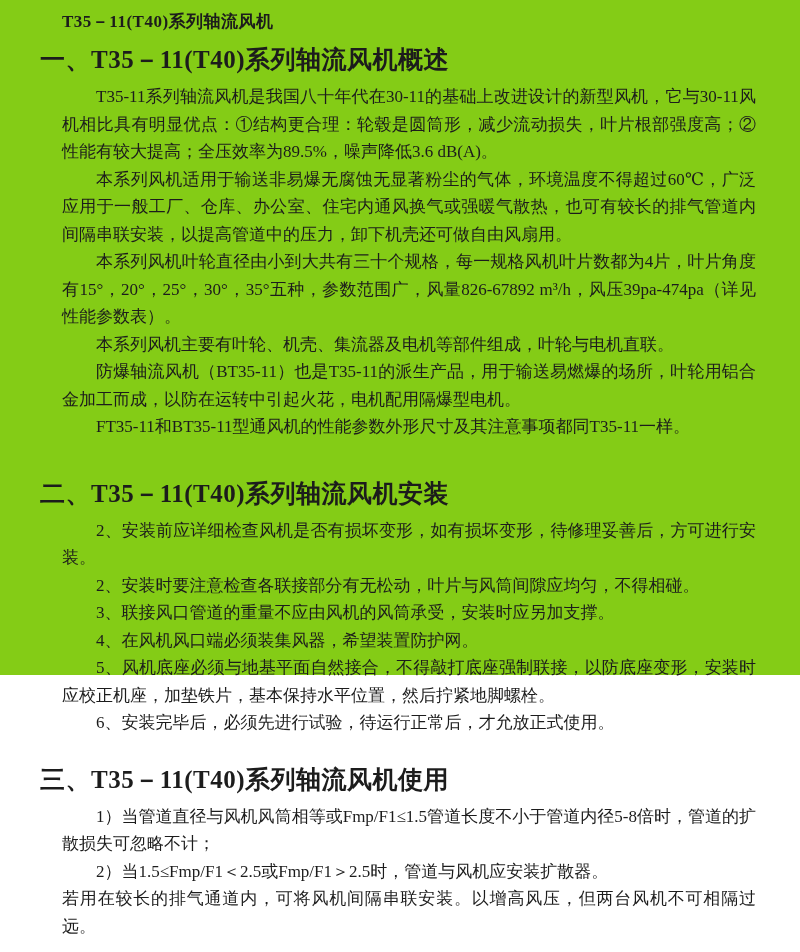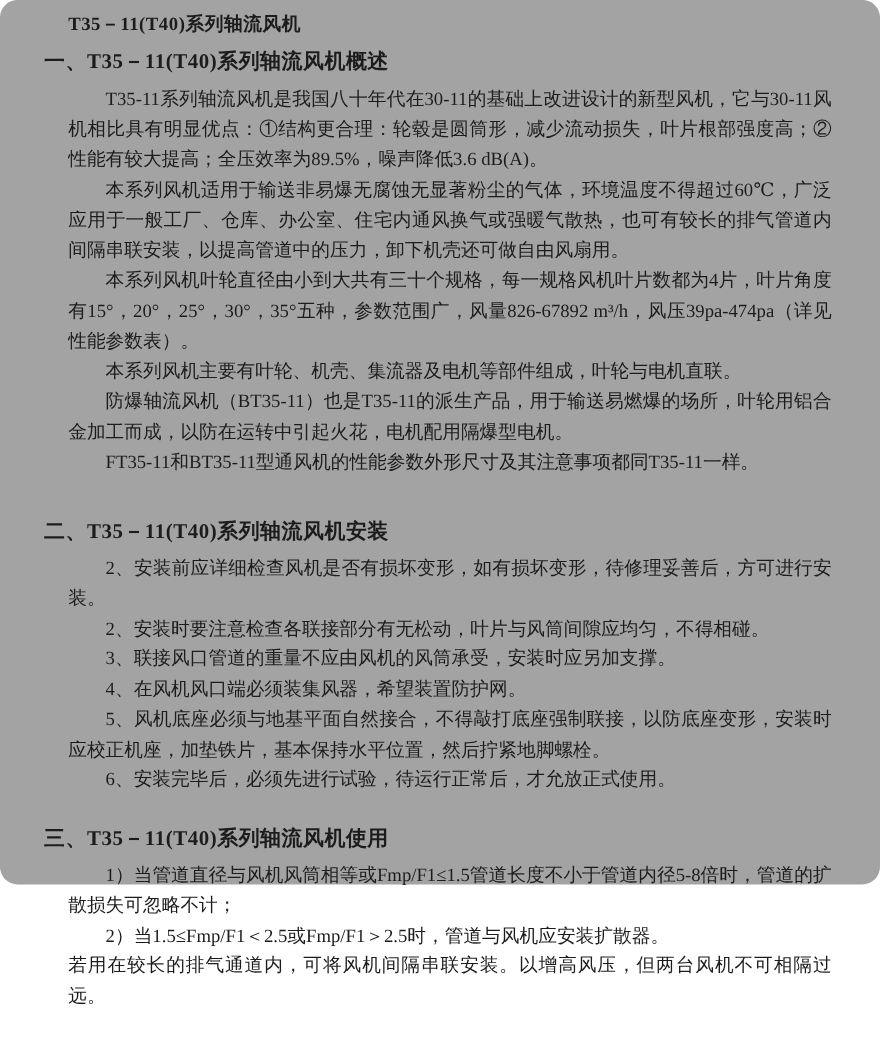--- a/index.html
+++ b/index.html
@@ -10,34 +10,33 @@
   body {
     width: 800px;
     height: 952px;
     overflow: hidden;
     font-family: "Liberation Serif", "DejaVu Serif", serif;
     color: #1c1c1c;
   }
   .page {
     box-sizing: border-box;
     width: 800px;
-    height: 804px;
+    height: 675px;
     padding: 10px 44px 0 40px;
-    background: #a3a3a3;
-    border-radius: 16px;
+    background: #84cc16;
   }
   .doc-title {
     font-size: 17px;
     font-weight: bold;
     letter-spacing: 0.5px;
     margin: 0 0 6px 22px;
   }
   .section { margin: 0; }
   .section-heading {
-    font-size: 19px;
+    font-size: 25px;
     font-weight: bold;
     letter-spacing: 0.5px;
     margin: 10px 0 7px 0;
   }
   .section-install .section-heading { margin-top: 36px; }
   .section-usage .section-heading { margin-top: 26px; }
   .para {
     font-size: 17px;
     line-height: 27.5px;
     margin: 0 0 0 22px;

